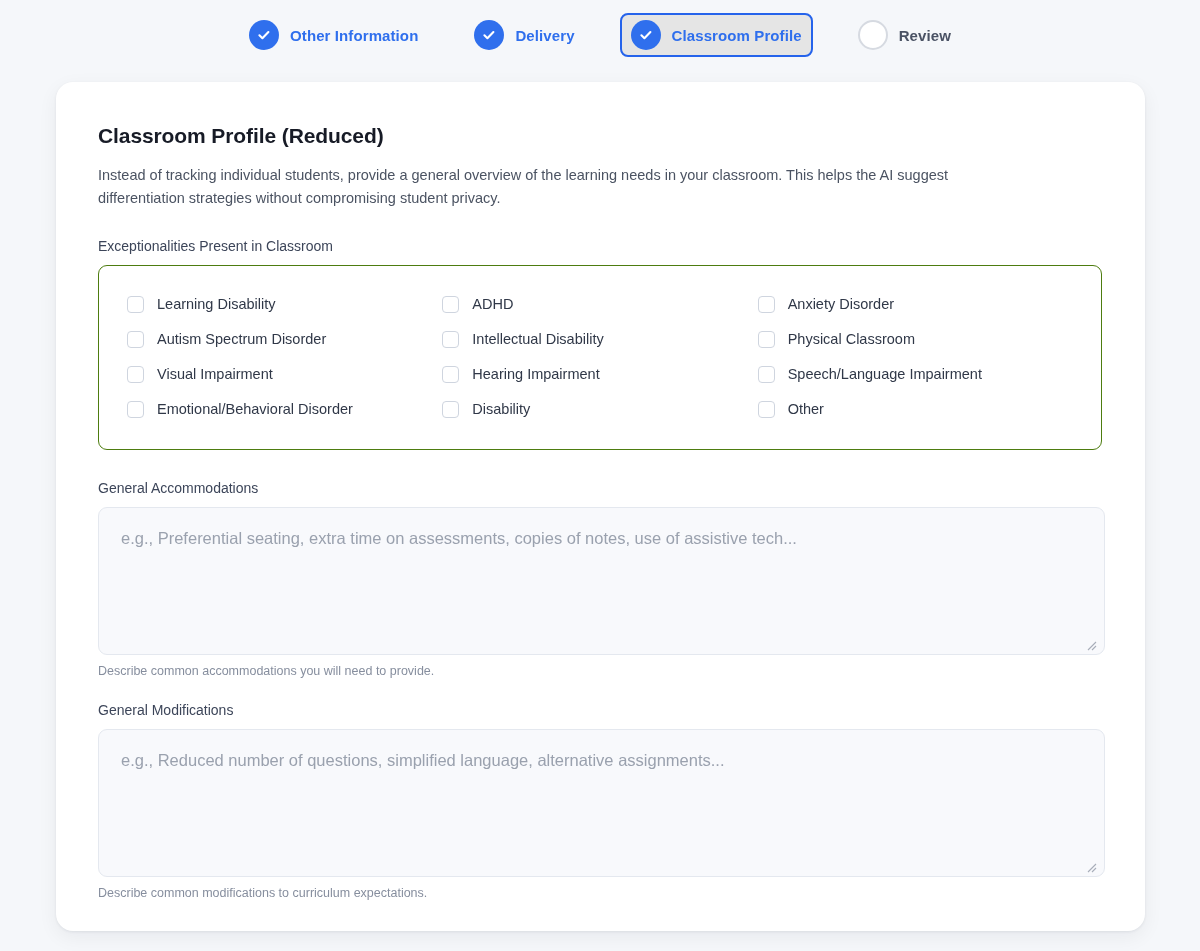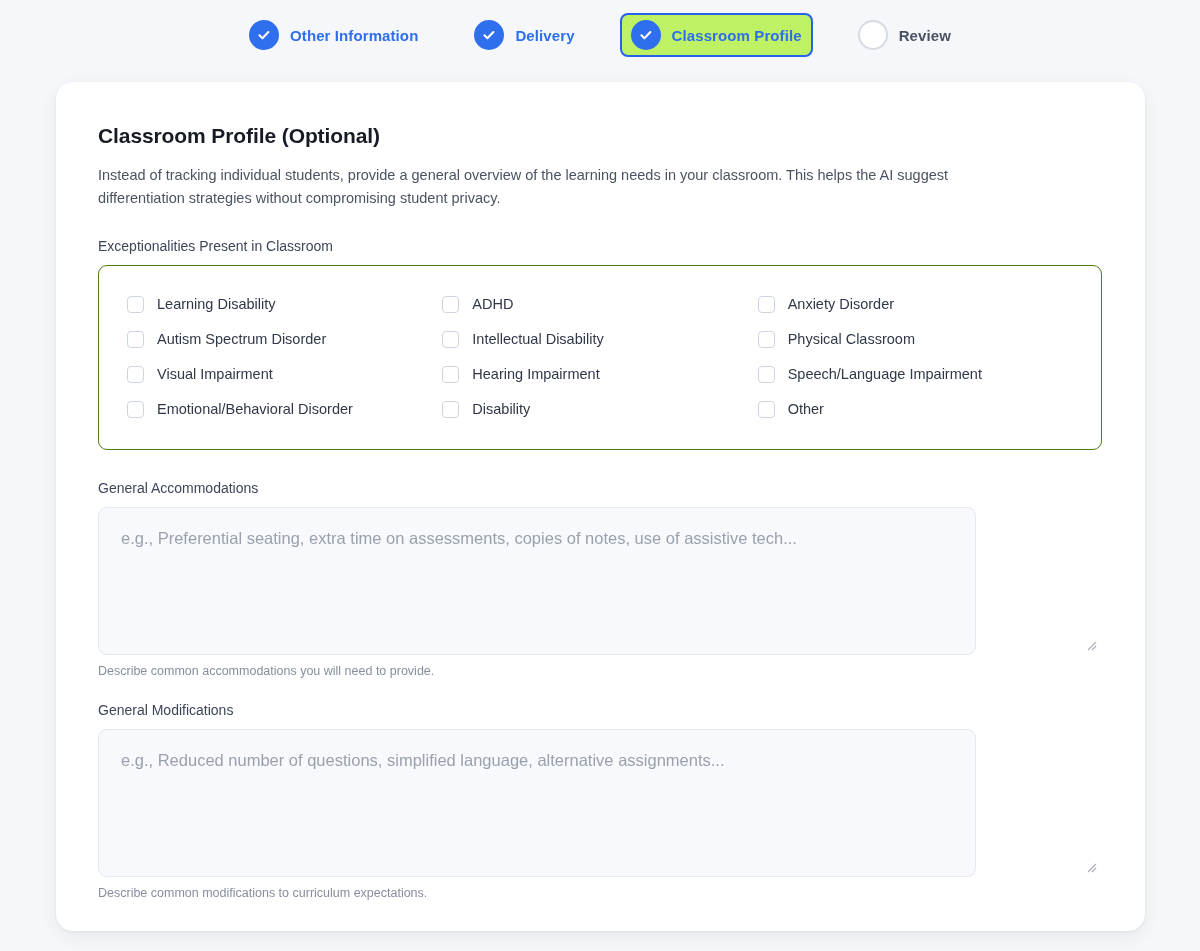--- a/index.html
+++ b/index.html
@@ -26,21 +26,21 @@
     align-items: center;
     gap: 11px;
     padding: 5px 9px;
     border-radius: 8px;
     border: 2px solid transparent;
     background: transparent;
     cursor: pointer;
   }
   .step.current {
     border-color: #2563EB;
-    background: #bef264;
+    background: #e5e5e5;
   }
   .step + .step { margin-left: 34px; }
 
   .step-circle {
     width: 30px;
     height: 30px;
     min-width: 30px;
     border-radius: 50%;
     display: flex;
     align-items: center;
@@ -130,21 +130,21 @@
     font-size: 14.5px;
     color: #303848;
     white-space: nowrap;
   }
 
   
   .field-block { margin-bottom: 24px; }
 
   .textarea-wrap { position: relative; }
   .textarea {
-    width: 878px;
+    width: 1007px;
     height: 148px;
     background: #F8F9FC;
     border: 1px solid #E4E8EF;
     border-radius: 9px;
     padding: 19px 22px;
     font-family: "Liberation Sans", sans-serif;
     font-size: 16.5px;
     color: #9AA1AE;
     line-height: 1.4;
     resize: none;
@@ -202,21 +202,21 @@
 
   <div class="step">
     <span class="step-circle pending"></span>
     <span class="step-label muted">Review</span>
   </div>
 
 </div>
 
 <div class="card">
 
-  <h1 class="card-title">Classroom Profile (Optional)</h1>
+  <h1 class="card-title">Classroom Profile (Reduced)</h1>
   <p class="card-desc">Instead of tracking individual students, provide a general overview of the learning needs in your classroom. This helps the AI suggest differentiation strategies without compromising student privacy.</p>
 
   <div>
     <div class="field-label">Exceptionalities Present in Classroom</div>
 
     <div class="checkbox-panel">
 
       <label class="cb-row">
         <span class="cb-box"></span>
         <span class="cb-label">Learning Disability</span>

